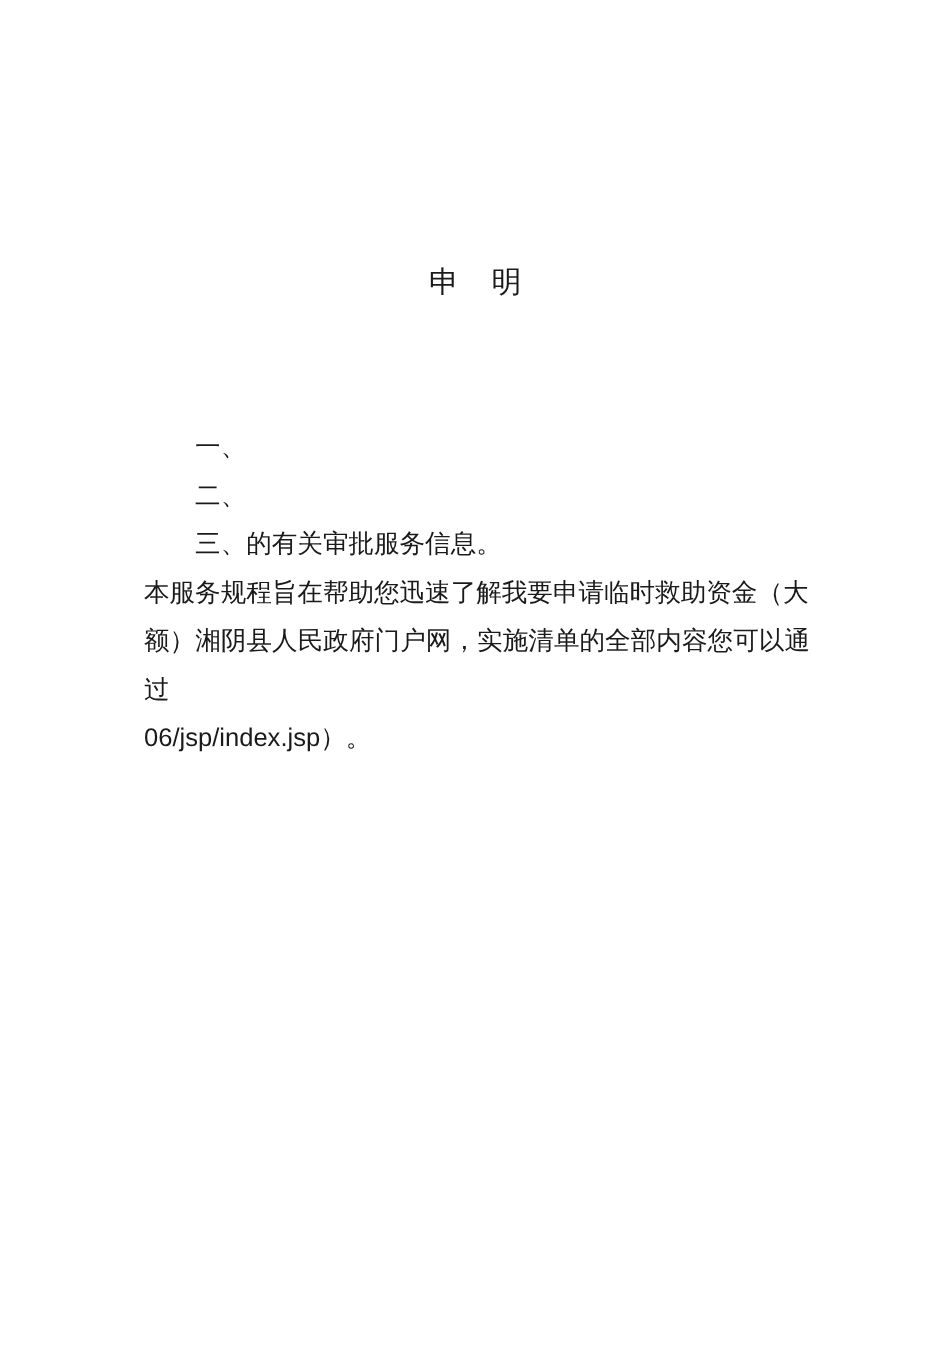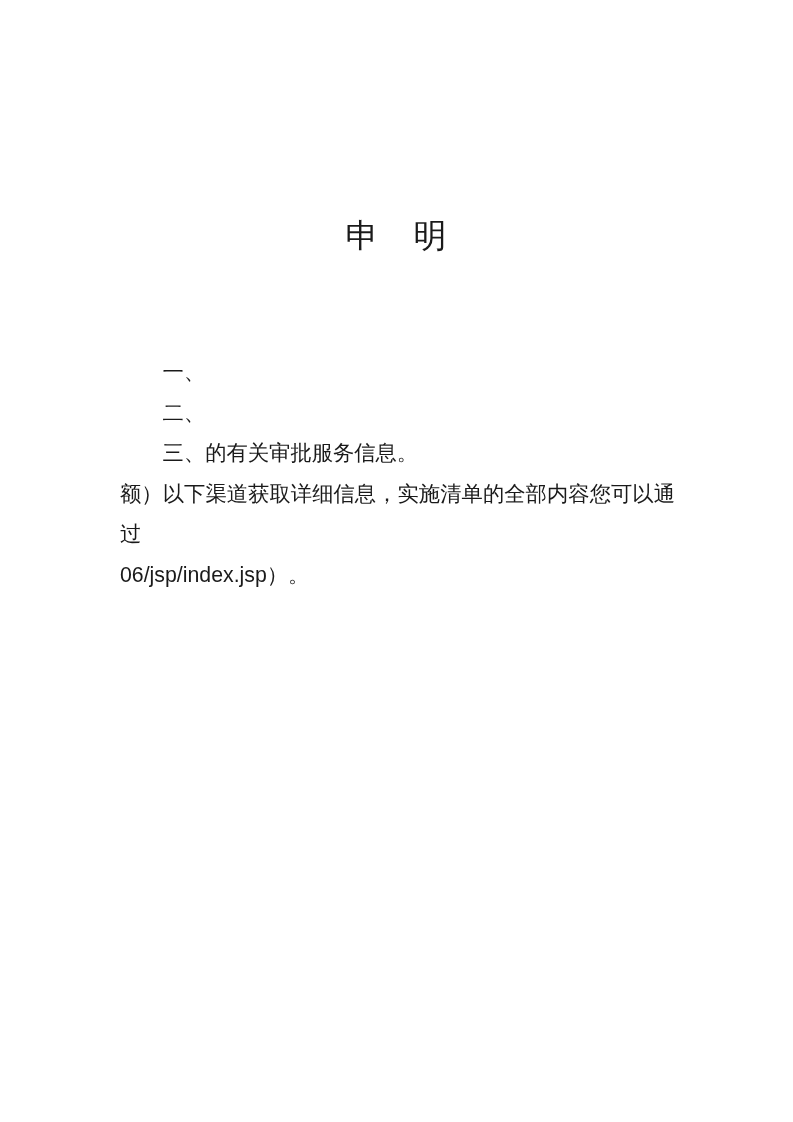--- a/index.html
+++ b/index.html
@@ -14,21 +14,21 @@
     width: 793px;
     height: 1122px;
     background: #ffffff;
     overflow: hidden;
   }
   .doc-title {
     margin-top: 214px;
     text-align: center;
     font-family: "Liberation Serif", serif;
     font-weight: 400;
-    font-size: 33px;
+    font-size: 25px;
     line-height: 44px;
     color: #1a1a1a;
     letter-spacing: 1px;
   }
   .content {
     margin: 94px 118px 0 120px;
     font-family: "Liberation Sans", sans-serif;
     font-size: 21.3px;
     line-height: 40.5px;
     color: #1a1a1a;
@@ -52,18 +52,19 @@
   <div class="content">
 
     <p class="para indent">一、</p>
 
     <p class="para indent">二、</p>
 
     <p class="para indent">三、的有关审批服务信息。</p>
 
 
     <div class="para">
-      <div class="line">额）以下渠道获取详细信息，实施清单的全部内容您可以通过</div>
+      <div class="line">本服务规程旨在帮助您迅速了解我要申请临时救助资金（大</div>
+      <div class="line">额）湘阴县人民政府门户网，实施清单的全部内容您可以通过</div>
       <div class="line">06/jsp/index.jsp）。</div>
     </div>
 
   </div>
 </div>
 
 </body></html>

